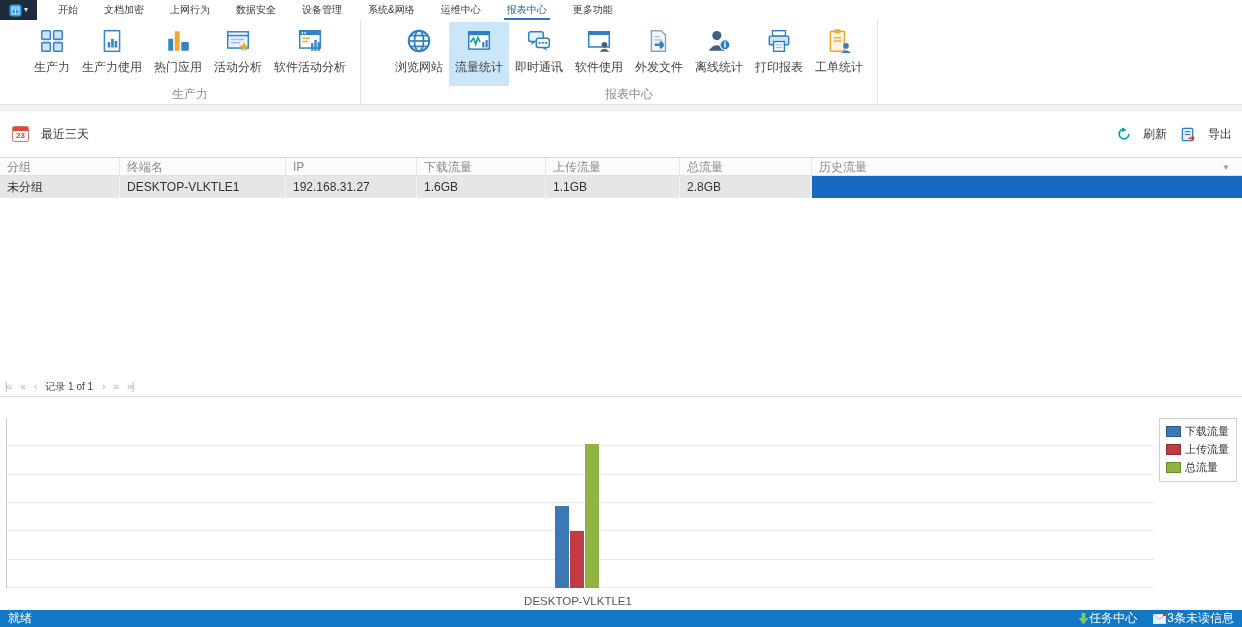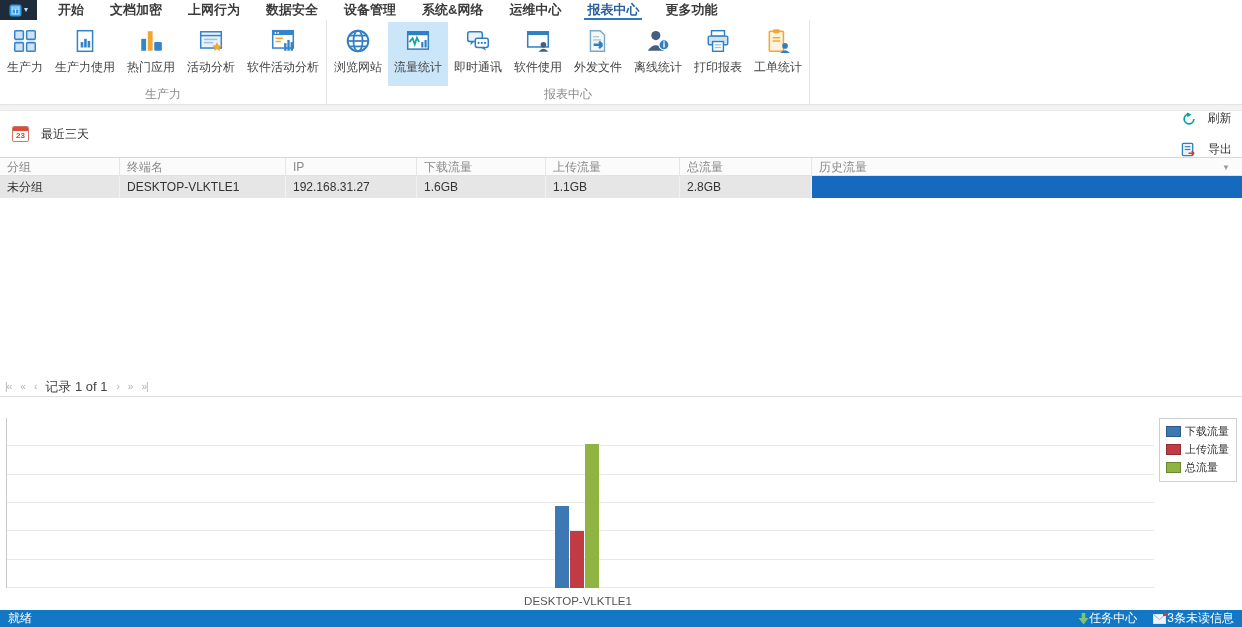--- a/index.html
+++ b/index.html
@@ -5,40 +5,40 @@
   * { margin:0; padding:0; box-sizing:border-box; }
   html,body { width:1242px; height:627px; overflow:hidden; background:#fff;
     font-family:"Liberation Sans","DejaVu Sans",sans-serif; }
   .app { width:1242px; height:627px; display:flex; flex-direction:column; position:relative; }
 
   
   .menubar { height:20px; display:flex; align-items:stretch; background:#fff; flex:0 0 auto; }
   .appbtn { width:37px; background:#1d2b3a; display:flex; align-items:center; justify-content:center; gap:2px; cursor:pointer; }
   .appbtn .caret { color:#bfe0f5; font-size:8px; line-height:1; }
   .menutabs { display:flex; align-items:stretch; margin-left:8px; }
-  .mtab { display:flex; align-items:center; padding:0 13px; font-size:13px; color:#3b3b3b; cursor:pointer; position:relative;font-weight:bold; }
+  .mtab { display:flex; align-items:center; padding:0 13px; font-size:10px; color:#3b3b3b; cursor:pointer; position:relative; }
   .mtab.active { color:#2a5f9e; }
   .mtab.active::after { content:""; position:absolute; left:10px; right:10px; bottom:0; height:2px; background:#2b77c0; }
 
   
   .ribbon { height:84px; display:flex; background:#fff; flex:0 0 auto; }
-  .rgroup { display:flex; flex-direction:column; border-right:1px solid #e4e4e4; padding:0 1px; }
+  .rgroup { display:flex; flex-direction:column; border-right:1px solid #e4e4e4; padding:0 8px;margin-left:20px; }
   .ritems { flex:1; display:flex; align-items:stretch; padding-top:2px; }
   .ritem { display:flex; flex-direction:column; align-items:center; justify-content:flex-start; padding:3px 6px 0 6px; cursor:pointer; }
   .ritem.active { background:#cbe6f9; }
   .ricon { width:30px; height:32px; display:flex; align-items:center; justify-content:center; }
   .rlabel { font-size:12px; color:#444; white-space:nowrap; margin-top:2px; }
   .glabel { height:18px; text-align:center; font-size:12px; color:#8a8a8a; }
   .ribbon-fill { flex:1; }
   .ribbon-strip { height:7px; background:#f3f3f3; border-top:1px solid #e2e2e2; border-bottom:1px solid #e9e9e9; flex:0 0 auto; }
 
   
   .toolbar { height:46px; display:flex; align-items:center; justify-content:space-between; padding:0 10px 0 12px; background:#fff; flex:0 0 auto; }
   .tbtn { display:flex; align-items:center; gap:12px; font-size:12px; color:#333; cursor:pointer; }
-  .tright { display:flex; align-items:center; gap:14px;flex-direction:column; }
+  .tright { display:flex; align-items:flex-end; gap:14px; }
   .cal { width:17px; height:16px; border:1px solid #cc7a6a; border-radius:2px; background:#fff; display:flex; flex-direction:column; overflow:hidden; }
   .cal-top { height:4px; background:#e04a38; }
   .cal-day { flex:1; display:flex; align-items:center; justify-content:center; font-size:8px; color:#d04030; font-weight:bold; line-height:1; }
 
   
   .gridhead { height:19px; display:flex; background:#fbfbfb; border-top:1px solid #d8d8d8; border-bottom:1px solid #e2e2e2; flex:0 0 auto; }
   .hcell { font-size:12px; color:#8a8a8a; padding:1px 0 0 7px; border-right:1px solid #e6e6e6; display:flex; align-items:center; cursor:pointer; }
   .hcell:last-child { border-right:none; justify-content:space-between; padding-right:12px; }
   .gridrow { height:22px; display:flex; background:#fff; flex:0 0 auto; cursor:pointer; }
   .cell { font-size:12px; color:#333; padding-left:7px; display:flex; align-items:center; background:#e6e6e6; border-right:1px solid #f2f2f2; }
@@ -46,21 +46,21 @@
   .c6{flex:1}
   .cell.c6 { background:#fff; padding:0; border-right:none; }
   .histbar { height:22px; background:#1569bf; }
   .colmenu { color:#9a9a9a; font-size:8px; }
 
   .spacer { height:180px; background:#fff; flex:0 0 auto; }
 
   
   .pager { height:19px; display:flex; align-items:center; gap:9px; padding-left:5px; border-bottom:1px solid #ddd; background:#fff; flex:0 0 auto; }
   .pbtn { color:#b0b0b0; font-size:10px; cursor:pointer; line-height:1; letter-spacing:-1px; }
-  .plabel { font-size:13px; color:#444; }
+  .plabel { font-size:10px; color:#444; }
 
   
   .chart { position:relative; flex:1; background:#fff; }
   .plot { position:absolute; left:6px; right:88px; top:21px; height:170px;
     border-left:1px solid #c9c9c9;
     background:repeating-linear-gradient(to top,#e9e9e9 0 1px,transparent 1px 28.3px); }
   .bar-group { position:absolute; left:548px; bottom:0; display:flex; align-items:flex-end; gap:1px; }
   .bar { width:14px; }
   .cat-label { position:absolute; top:198px; left:498px; width:160px; text-align:center; font-size:11.5px; color:#555; }
   .legend { position:absolute; right:5px; top:21px; width:78px; border:1px solid #cfcfcf; background:#fff; padding:5px 5px 6px 6px; display:flex; flex-direction:column; gap:3px; }

